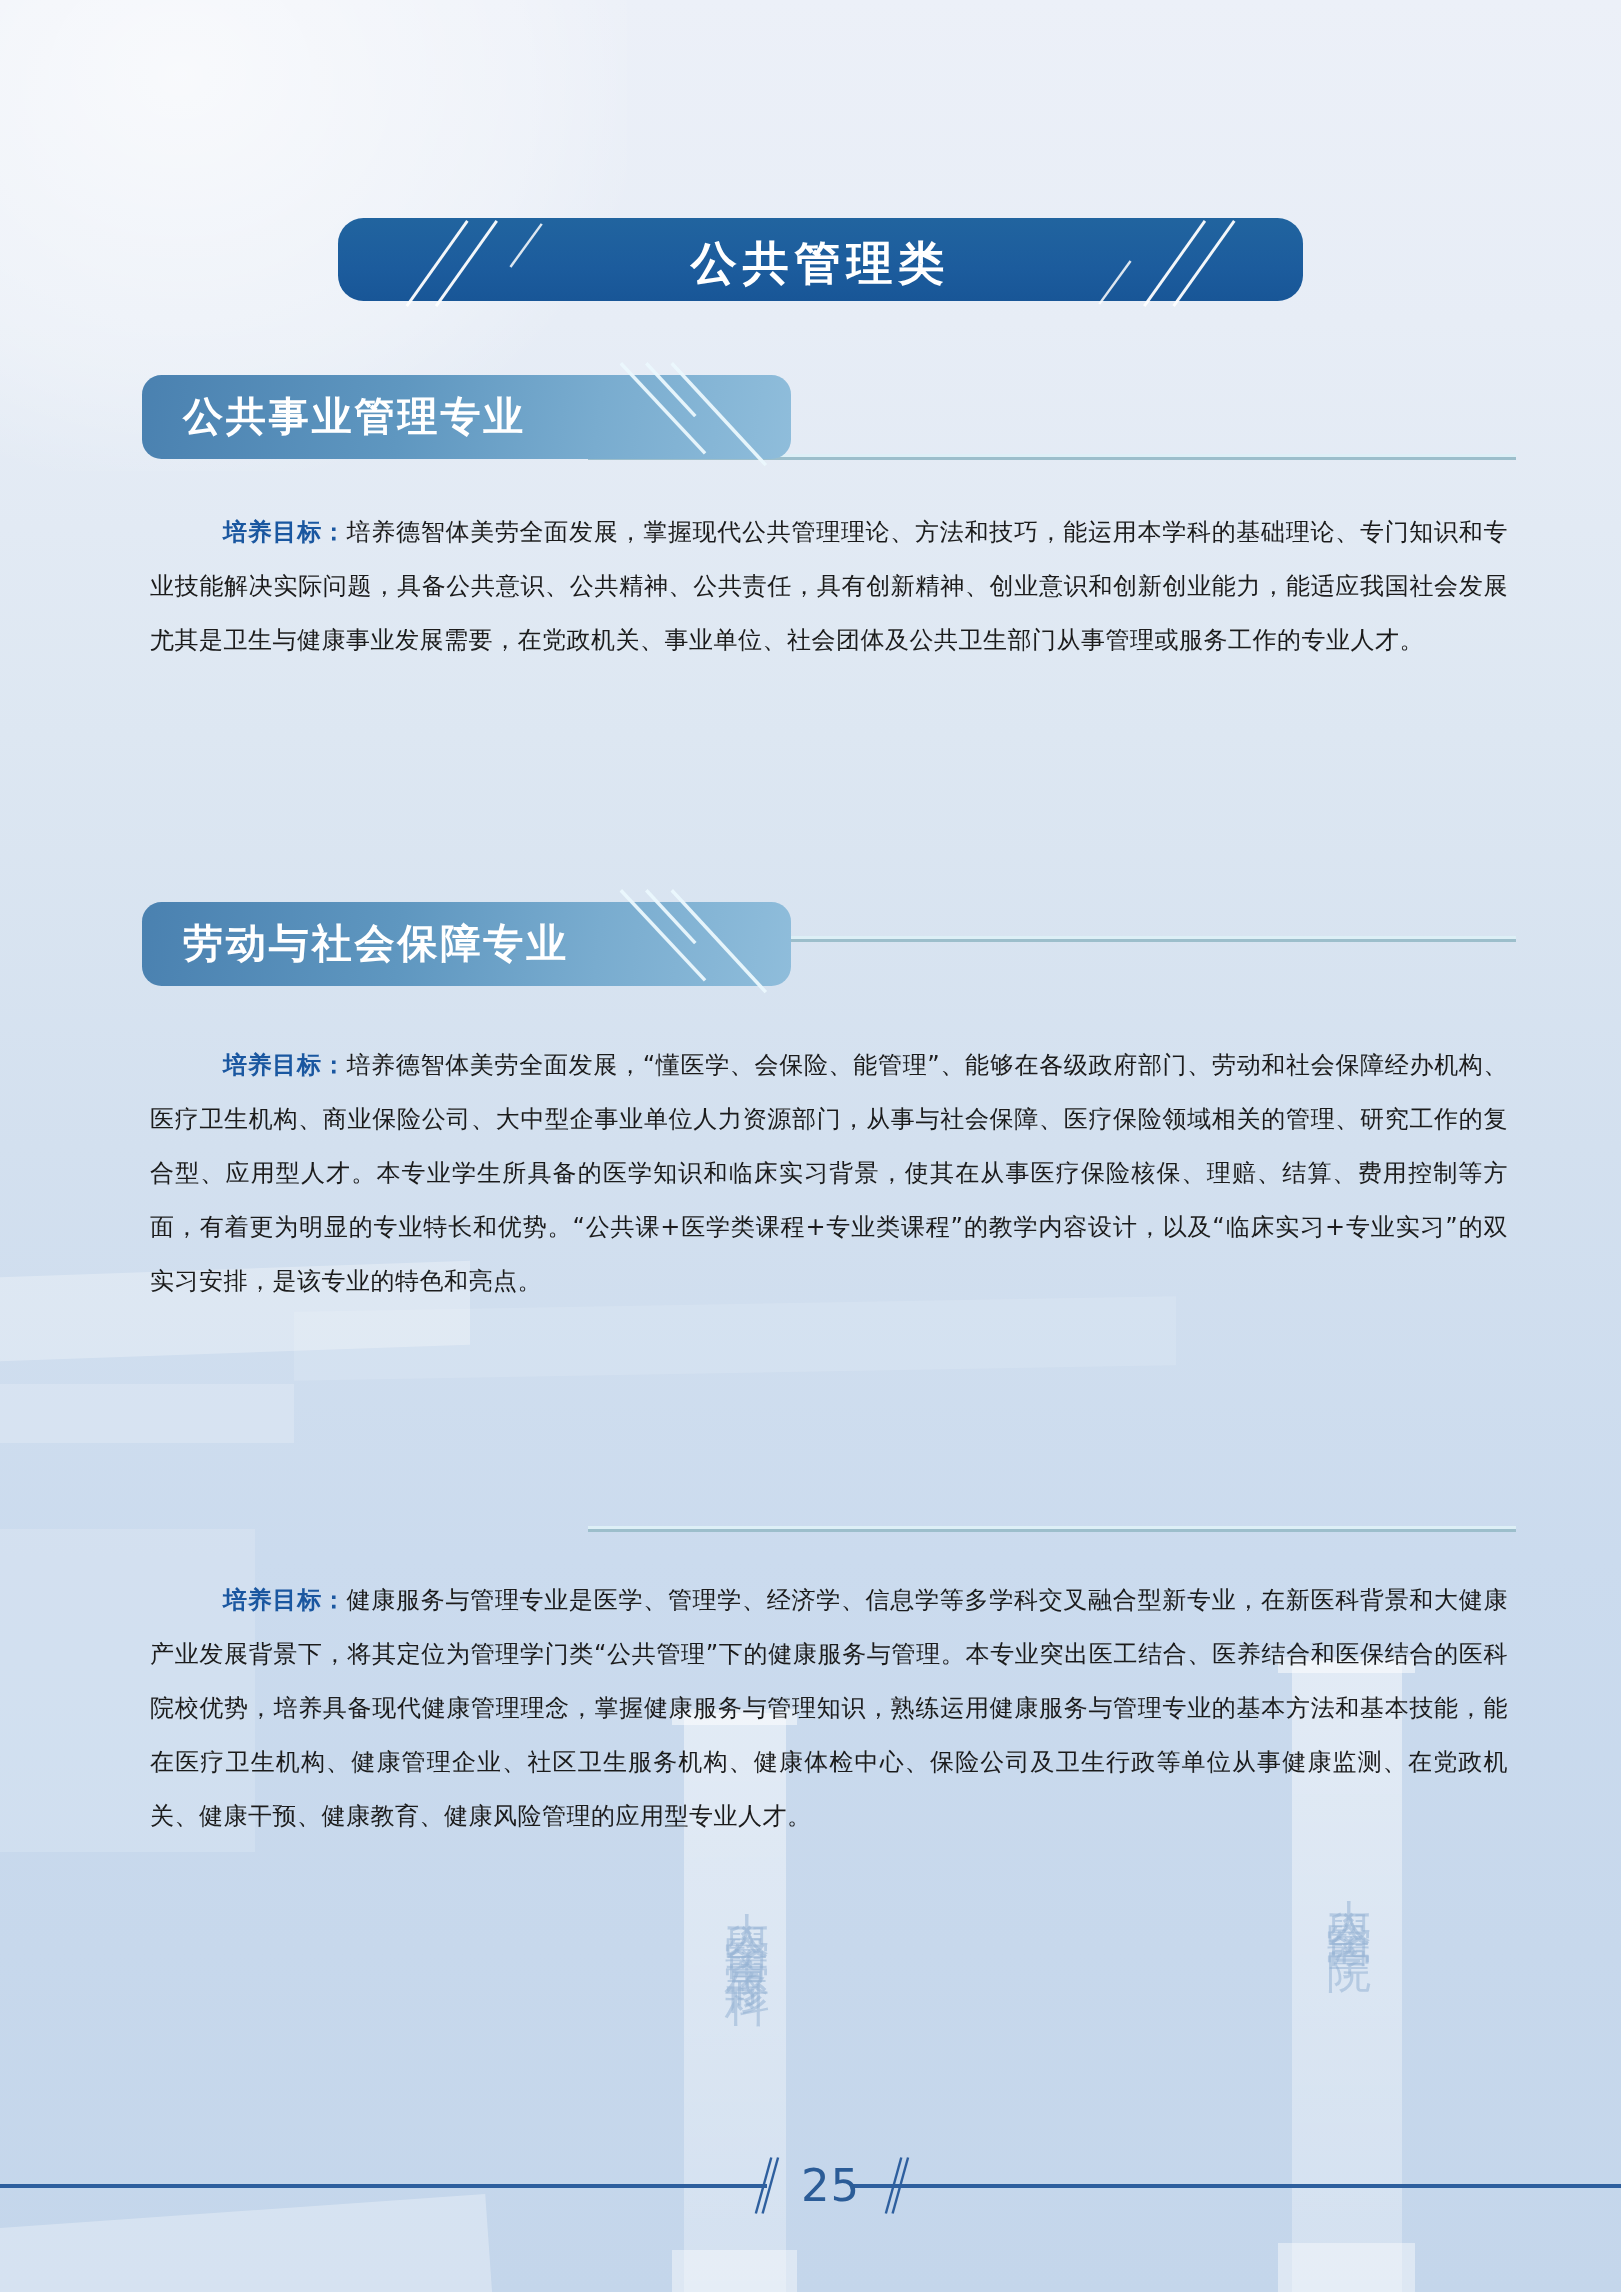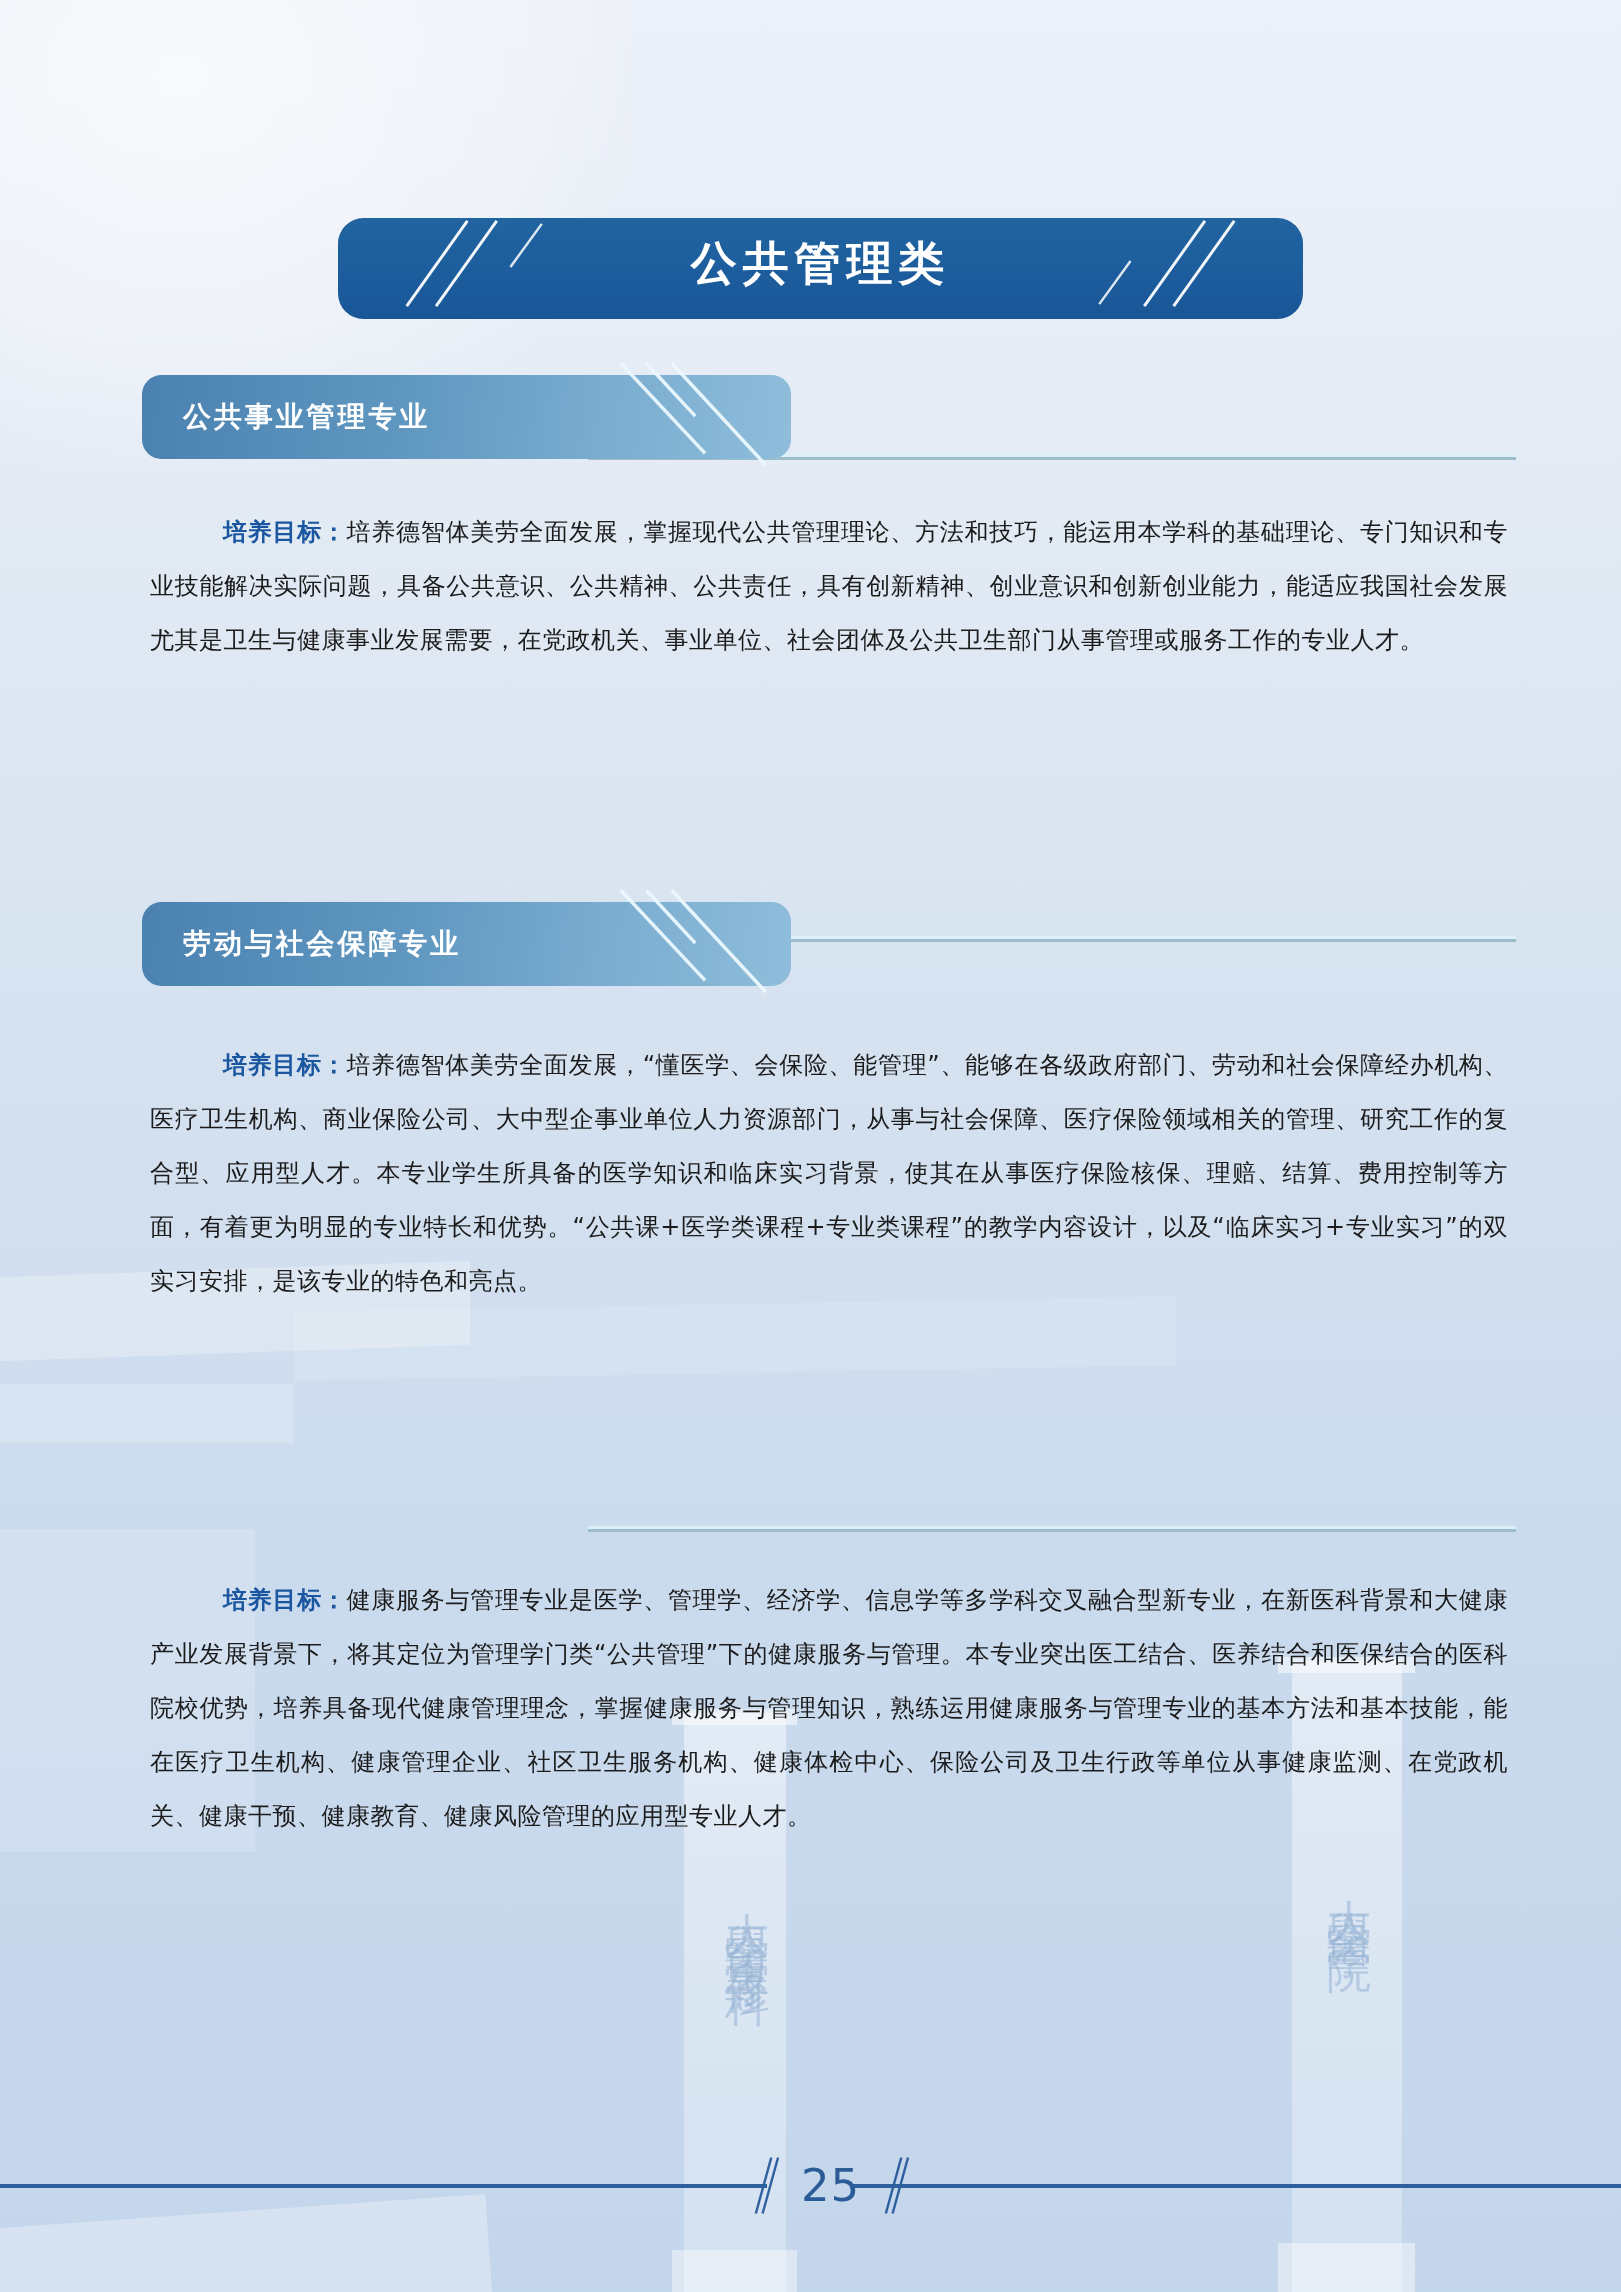--- a/index.html
+++ b/index.html
@@ -27,21 +27,21 @@
   .base-right{left:1278px;top:2243px;width:137px;height:50px;background:rgba(255,255,255,0.42);}
   .pillar-text{
     position:absolute;writing-mode:vertical-rl;text-orientation:upright;
     font-size:45px;letter-spacing:11.8px;font-weight:500;
     color:rgba(150,178,212,0.55);pointer-events:none;
   }
   .pillar-text-left{left:717px;top:1877px;}
   .pillar-text-right{left:1319px;top:1864px;}
   
   .banner{
-    position:absolute;left:338px;top:218px;width:965px;height:101px;
+    position:absolute;left:338px;top:218px;width:965px;height:83px;
     background:linear-gradient(180deg,#21649f 0%,#1c5c9d 60%,#185697 100%);
     border-radius:25.5px;z-index:5;
   }
   .banner-title{
     position:absolute;left:0;top:0;width:100%;height:91px;line-height:91px;
     text-align:center;color:#ffffff;font-size:46px;font-weight:700;letter-spacing:5.9px;
   }
   .banner-slash{position:absolute;top:0;height:91px;overflow:visible;}
   .banner-slash.left{left:49px;}
   .banner-slash.right{right:49px;}
@@ -50,21 +50,21 @@
     position:absolute;left:588px;width:928px;height:5.9px;z-index:2;
     background:linear-gradient(180deg,#ddeff6 0%,#ddeff6 45%,#9cbecb 55%,#9cbecb 100%);
   }
   .sec-header{
     position:absolute;left:142px;width:649px;height:84px;z-index:3;
     background:linear-gradient(97deg,#4a81b0 0%,#5f97c0 40%,#79accf 70%,#8fbddb 100%);
     border-radius:19.6px;
   }
   .sec-title{
     position:absolute;left:41px;top:0;height:76px;line-height:84px;
-    color:#ffffff;font-size:28px;font-weight:700;letter-spacing:2.9px;white-space:nowrap;
+    color:#ffffff;font-size:40px;font-weight:700;letter-spacing:2.9px;white-space:nowrap;font-family:Liberation Serif, serif;
   }
   .hdr-slash{position:absolute;right:-15.7px;top:-5.9px;width:294px;height:108px;overflow:visible;}
   
   .para{
     position:absolute;left:142px;width:1358px;margin:8px;z-index:4;
     font-size:24px;line-height:54px;color:#1b1b1b;font-weight:500;
     text-align:justify;text-indent:73px;letter-spacing:0.5px;
   }
   .obj-label{color:#1a57a0;font-weight:700;}
   

